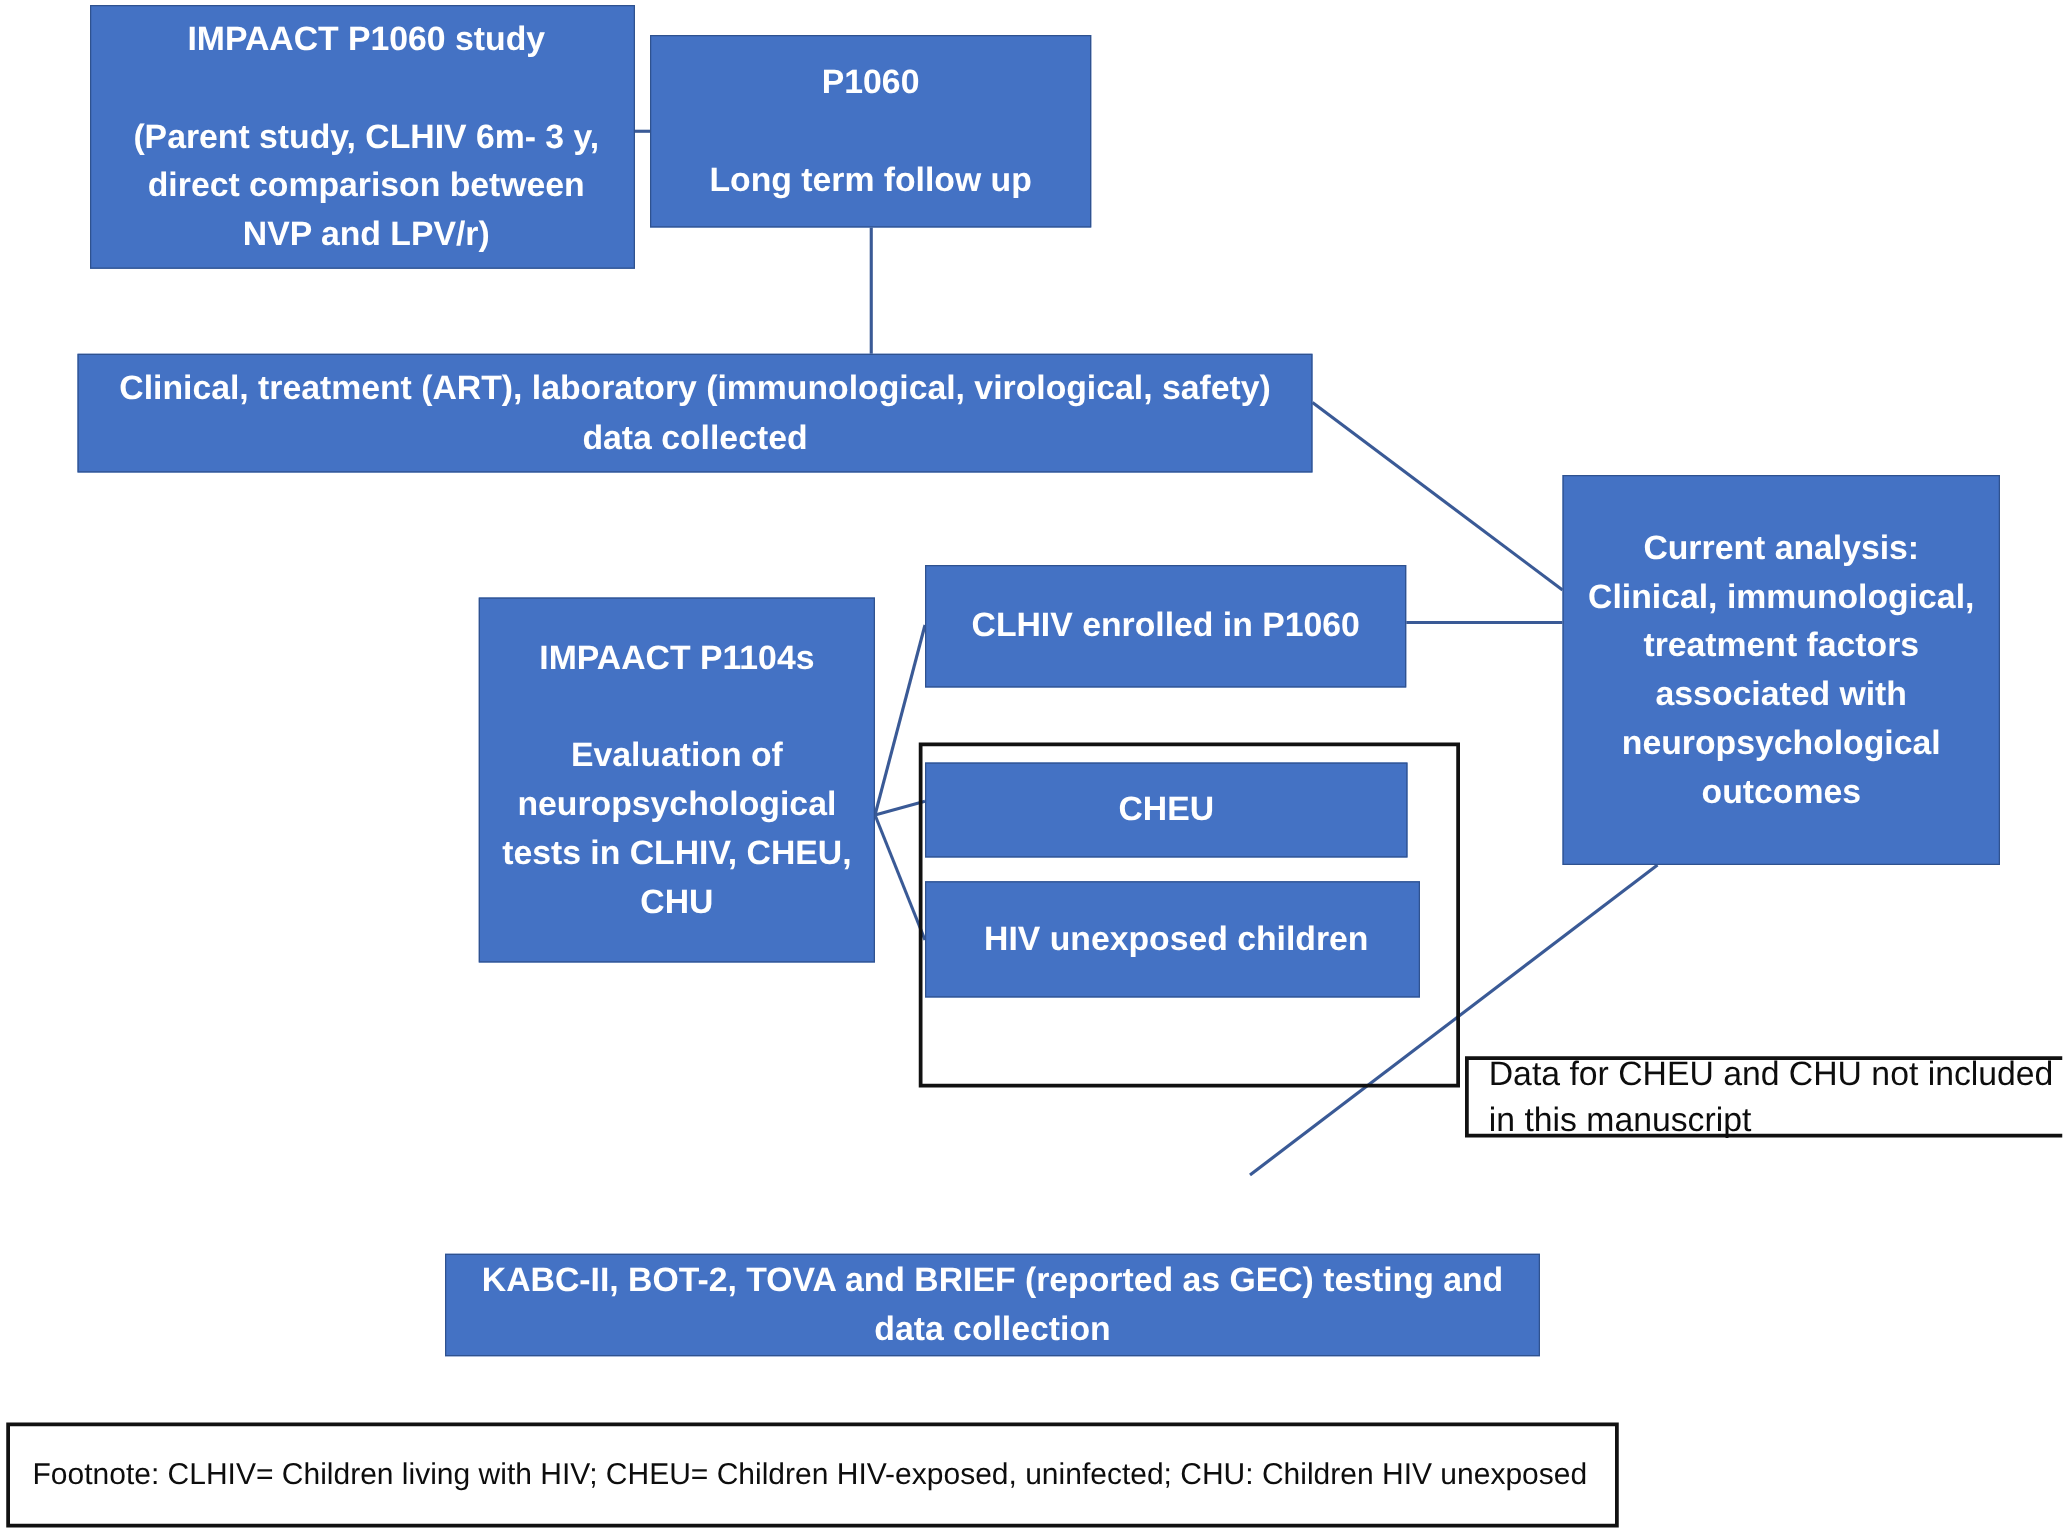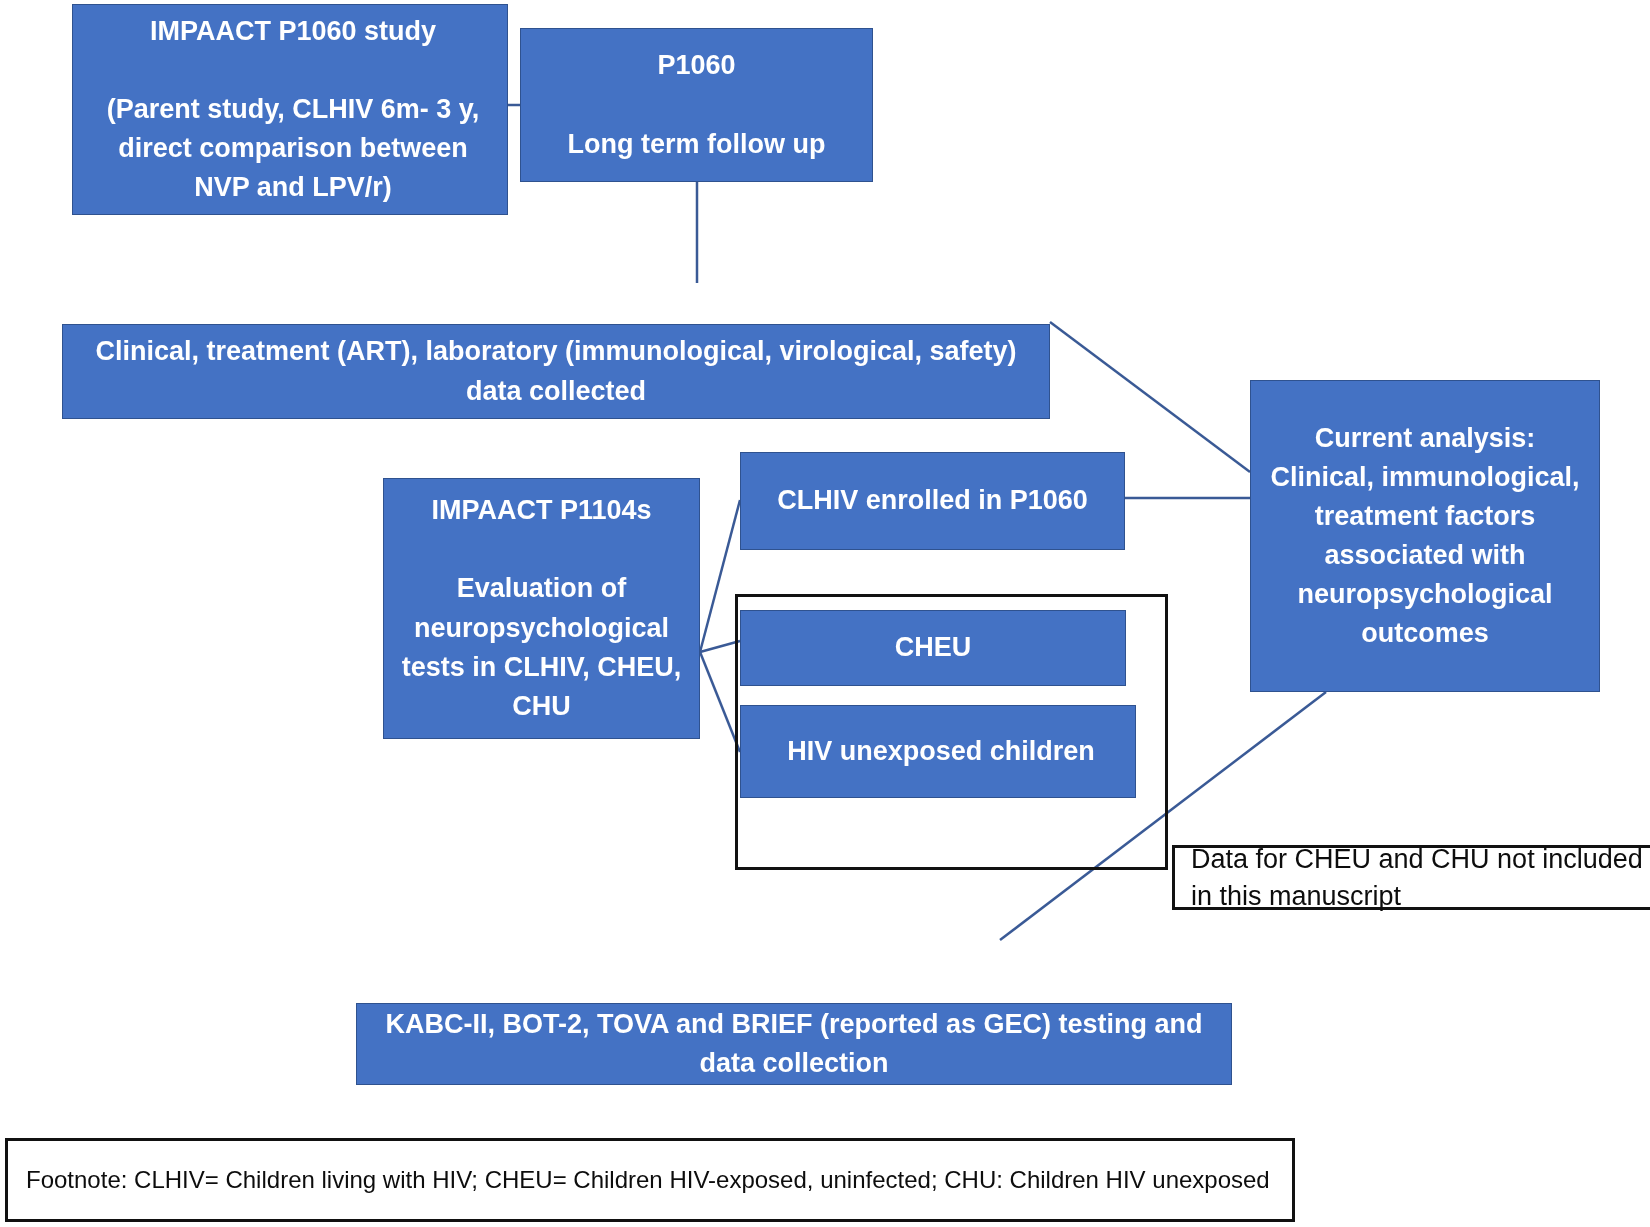--- a/index.html
+++ b/index.html
@@ -38,23 +38,23 @@
     background:transparent;
     border:3px solid #111111;
   }
   svg#wires{
     position:absolute;left:0;top:0;width:1650px;height:1227px;
     pointer-events:none;
   }
   .wire{stroke:#3a5a96;stroke-width:2.5;fill:none;}
   .n1{left:72px;  top:4px;    width:436px; height:211px; font-size:27px;padding-left:16px;}
   .n2{left:520px; top:28px;   width:353px; height:154px; font-size:27px;}
-  .n3{left:62px;  top:283px;  width:988px; height:95px;  font-size:27px;margin-top:41px;}
+  .n3{left:62px;  top:283px;  width:988px; height:95px;  font-size:27px;}
   .n4{left:1250px;top:380px;  width:350px; height:312px; font-size:27px;}
-  .n5{left:383px; top:478px;  width:317px; height:261px; font-size:27px;}
+  .n5{left:383px; top:478px;  width:317px; height:292px; font-size:27px;}
   .n6{left:740px; top:452px;  width:385px; height:98px;  font-size:27px;}
   .n7{left:740px; top:610px;  width:386px; height:76px;  font-size:27px;}
   .n8{left:740px; top:705px;  width:396px; height:93px;  font-size:27px;padding-left:16px;}
   .n9{left:735px; top:594px;  width:433px; height:276px;}
   .n10{left:1172px;top:845px; width:492px; height:65px;  font-size:27px;
        justify-content:flex-start;text-align:left;padding:4px 16px;line-height:1.35;}
   .n11{left:356px;top:1003px; width:876px; height:82px;  font-size:27px;}
   .n12{left:5px;  top:1138px; width:1290px;height:84px;  font-size:24px;
        justify-content:flex-start;text-align:right;padding:4px 18px;}
 </style>

